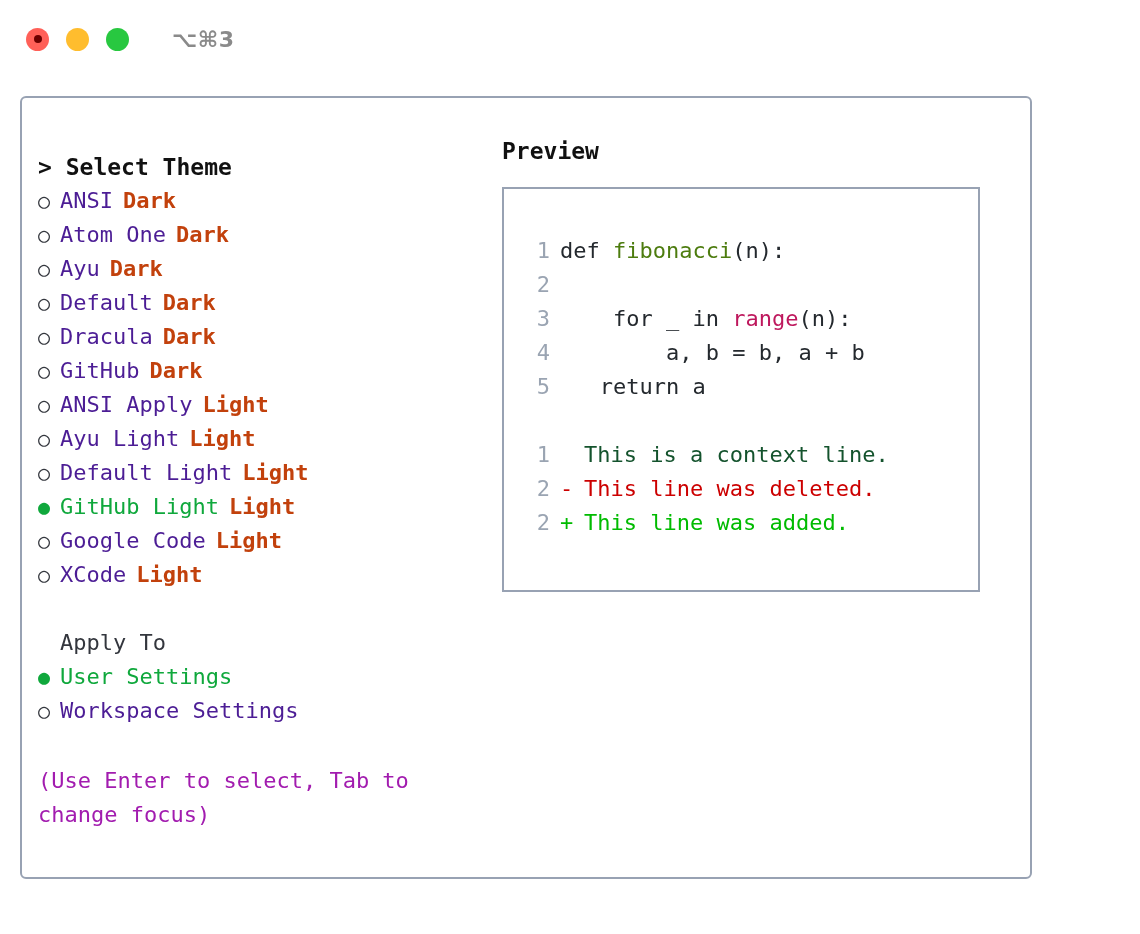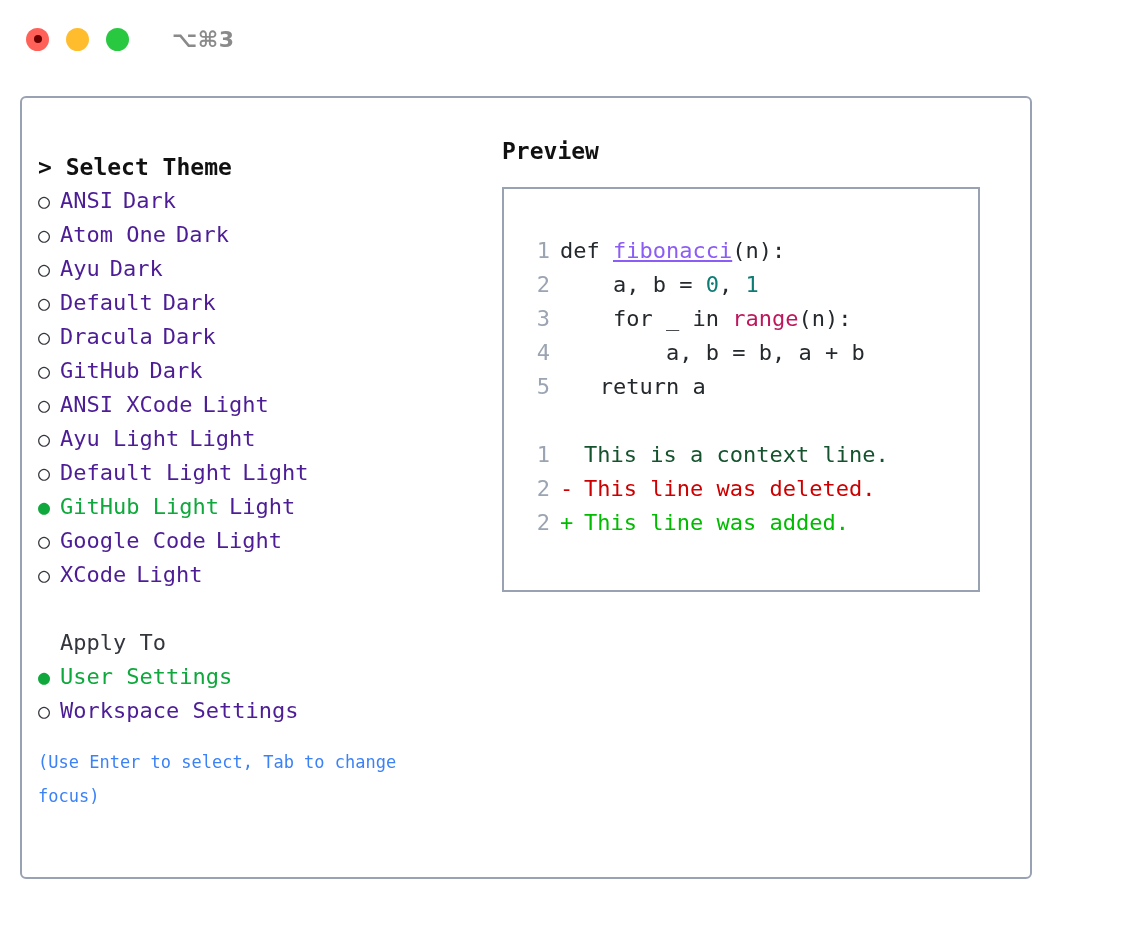--- a/index.html
+++ b/index.html
@@ -113,37 +113,38 @@
     display: inline-block;
     width: 22px;
     flex: 0 0 22px;
     color: #33363d;
     font-size: 20px;
   }
   .bullet.selected { color: #0fa83c; }
   .opt-name { color: #4c1d95; }
   .opt-row.selected .opt-name { color: #0fa83c; }
   .opt-tag {
-    color: #4c1d95;
+    color: #c2410c;
     margin-left: 10px;
+    font-weight: bold;
   }
 
   .apply-header {
     margin-top: 34px;
     font-size: 22px;
     color: #33363d;
     line-height: 34px;
     padding-left: 22px;
     white-space: pre;
   }
 
   .hint {
-    margin-top: 17px;
-    font-size: 17px;
-    color: #3b82f6;
+    margin-top: 36px;
+    font-size: 22px;
+    color: #a21caf;
     line-height: 34px;
     width: 400px;
   }
 
   
   .right-col {
     position: absolute;
     left: 480px;
     top: 36px;
     width: 490px;
@@ -173,21 +174,21 @@
   }
   .lineno {
     flex: 0 0 26px;
     width: 26px;
     text-align: right;
     color: #9aa4b2;
     margin-right: 10px;
   }
   .code-text { color: #24292e; }
 
-  .tok-fn   { color: #8b5cf6; text-decoration: underline; }
+  .tok-fn   { color: #4d7c0f; }
   .tok-num  { color: #0d7c74; }
   .tok-call { color: #be185d; }
 
   .blank-line { height: 34px; }
 
   .marker {
     display: inline-block;
     width: 24px;
   }
   .diff-ctx  { color: #14532d; }
@@ -217,21 +218,21 @@
 
         <div class="section-header">&gt; Select Theme</div>
 
         <div class="theme-list" id="theme-list">
             <div class="opt-row"><span class="bullet">○</span><span class="opt-name">ANSI</span><span class="opt-tag">Dark</span></div>
             <div class="opt-row"><span class="bullet">○</span><span class="opt-name">Atom One</span><span class="opt-tag">Dark</span></div>
             <div class="opt-row"><span class="bullet">○</span><span class="opt-name">Ayu</span><span class="opt-tag">Dark</span></div>
             <div class="opt-row"><span class="bullet">○</span><span class="opt-name">Default</span><span class="opt-tag">Dark</span></div>
             <div class="opt-row"><span class="bullet">○</span><span class="opt-name">Dracula</span><span class="opt-tag">Dark</span></div>
             <div class="opt-row"><span class="bullet">○</span><span class="opt-name">GitHub</span><span class="opt-tag">Dark</span></div>
-            <div class="opt-row"><span class="bullet">○</span><span class="opt-name">ANSI XCode</span><span class="opt-tag">Light</span></div>
+            <div class="opt-row"><span class="bullet">○</span><span class="opt-name">ANSI Apply</span><span class="opt-tag">Light</span></div>
             <div class="opt-row"><span class="bullet">○</span><span class="opt-name">Ayu Light</span><span class="opt-tag">Light</span></div>
             <div class="opt-row"><span class="bullet">○</span><span class="opt-name">Default Light</span><span class="opt-tag">Light</span></div>
             <div class="opt-row selected"><span class="bullet selected">●</span><span class="opt-name">GitHub Light</span><span class="opt-tag">Light</span></div>
             <div class="opt-row"><span class="bullet">○</span><span class="opt-name">Google Code</span><span class="opt-tag">Light</span></div>
             <div class="opt-row"><span class="bullet">○</span><span class="opt-name">XCode</span><span class="opt-tag">Light</span></div>
           </div>
 
         <div class="apply-header">Apply To</div>
         <div class="apply-list" id="apply-list">
             <div class="opt-row selected"><span class="bullet selected">●</span><span class="opt-name">User Settings</span></div>
@@ -239,21 +240,21 @@
           </div>
 
         <div class="hint">(Use Enter to select, Tab to change focus)</div>
       </div>
 
       <div class="right-col">
         <div class="preview-title">Preview</div>
         <div class="preview-box">
           <div id="code-sample">
               <div class="code-line"><span class="lineno">1</span><span><span class="code-text">def </span><span class="tok-fn">fibonacci</span><span class="code-text">(n):</span></span></div>
-              <div class="code-line"><span class="lineno">2</span><span><span class="code-text">    a, b = </span><span class="tok-num">0</span><span class="code-text">, </span><span class="tok-num">1</span></span></div>
+              <div class="code-line"><span class="lineno">2</span></div>
               <div class="code-line"><span class="lineno">3</span><span><span class="code-text">    for _ in </span><span class="tok-call">range</span><span class="code-text">(n):</span></span></div>
               <div class="code-line"><span class="lineno">4</span><span><span class="code-text">        a, b = b, a + b</span></span></div>
               <div class="code-line"><span class="lineno">5</span><span><span class="code-text">   return a</span></span></div>
             </div>
           <div class="blank-line"></div>
           <div id="diff-sample">
               <div class="code-line"><span class="lineno">1</span><span class="marker diff-ctx"> </span><span class="diff-ctx">This is a context line.</span></div>
               <div class="code-line"><span class="lineno">2</span><span class="marker diff-del">-</span><span class="diff-del">This line was deleted.</span></div>
               <div class="code-line"><span class="lineno">2</span><span class="marker diff-add">+</span><span class="diff-add">This line was added.</span></div>
             </div>

